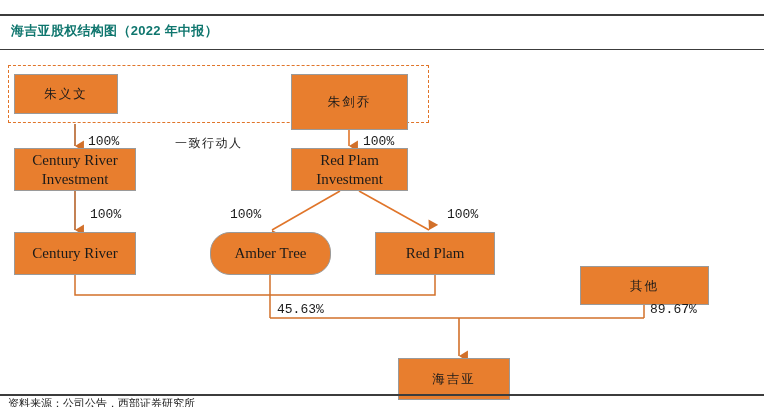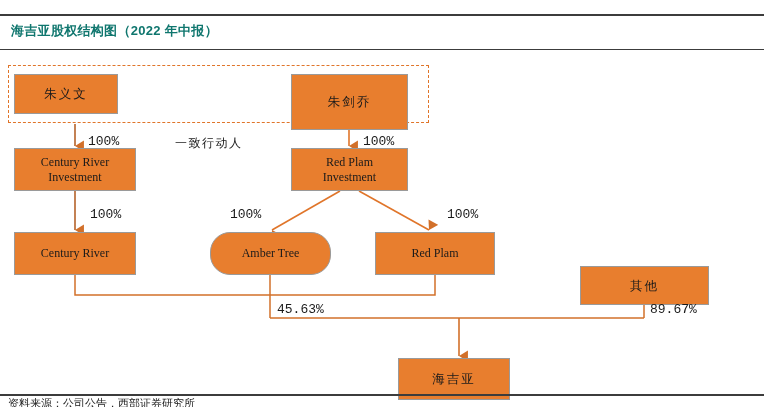--- a/index.html
+++ b/index.html
@@ -48,21 +48,21 @@
     position: absolute;
     background: #E87E2E;
     border: 1px solid #9a9a9a;
     display: flex;
     align-items: center;
     justify-content: center;
     text-align: center;
     line-height: 1.25;
     color: #1a1a1a;
     font-family: "Liberation Serif", "DejaVu Serif", serif;
-    font-size: 12px;
+    font-size: 15px;
     white-space: pre-line;
   }
   .node.cn {
     font-family: "DejaVu Serif", "Liberation Serif", serif;
     font-size: 12.5px;
     letter-spacing: 2px;
   }
 
   
   #consistent-action-frame {

